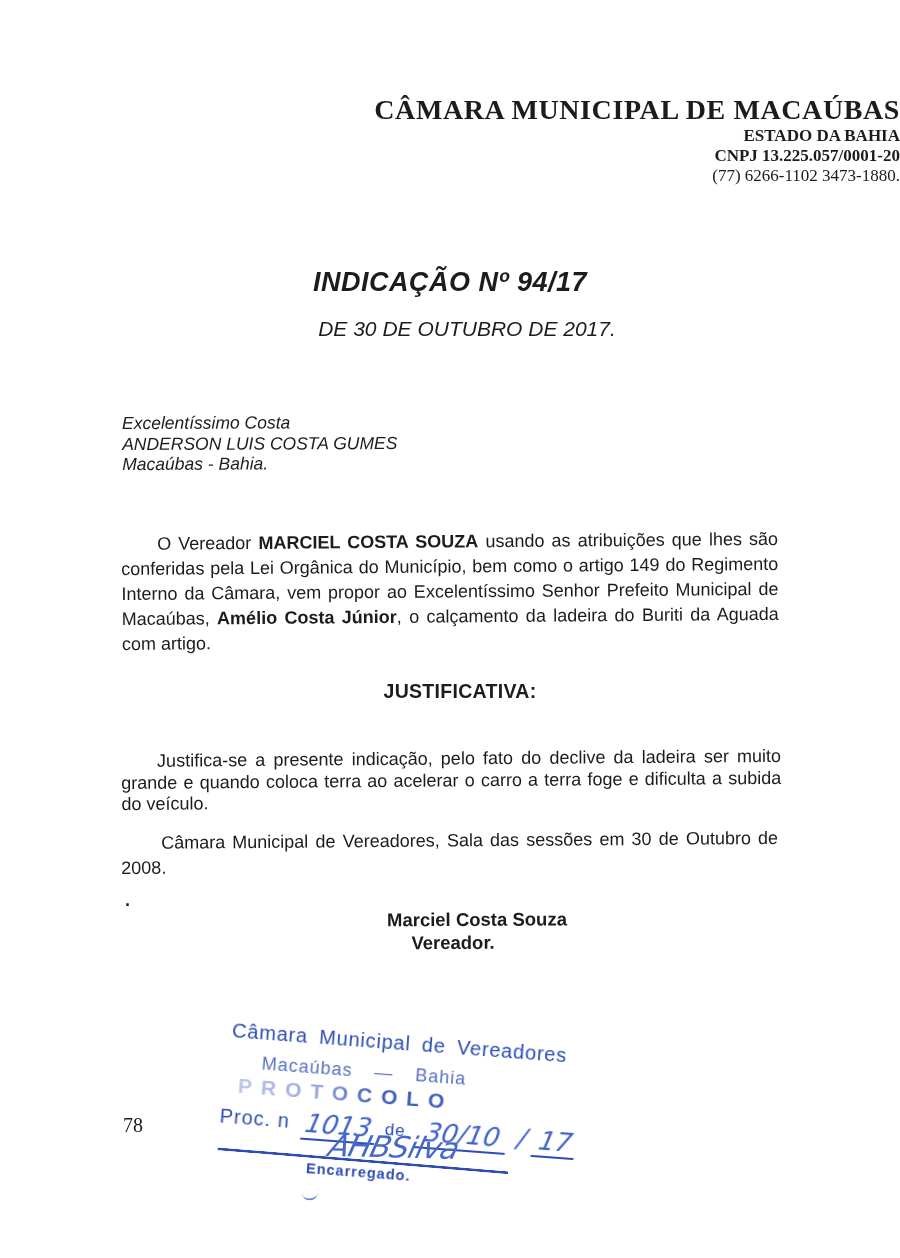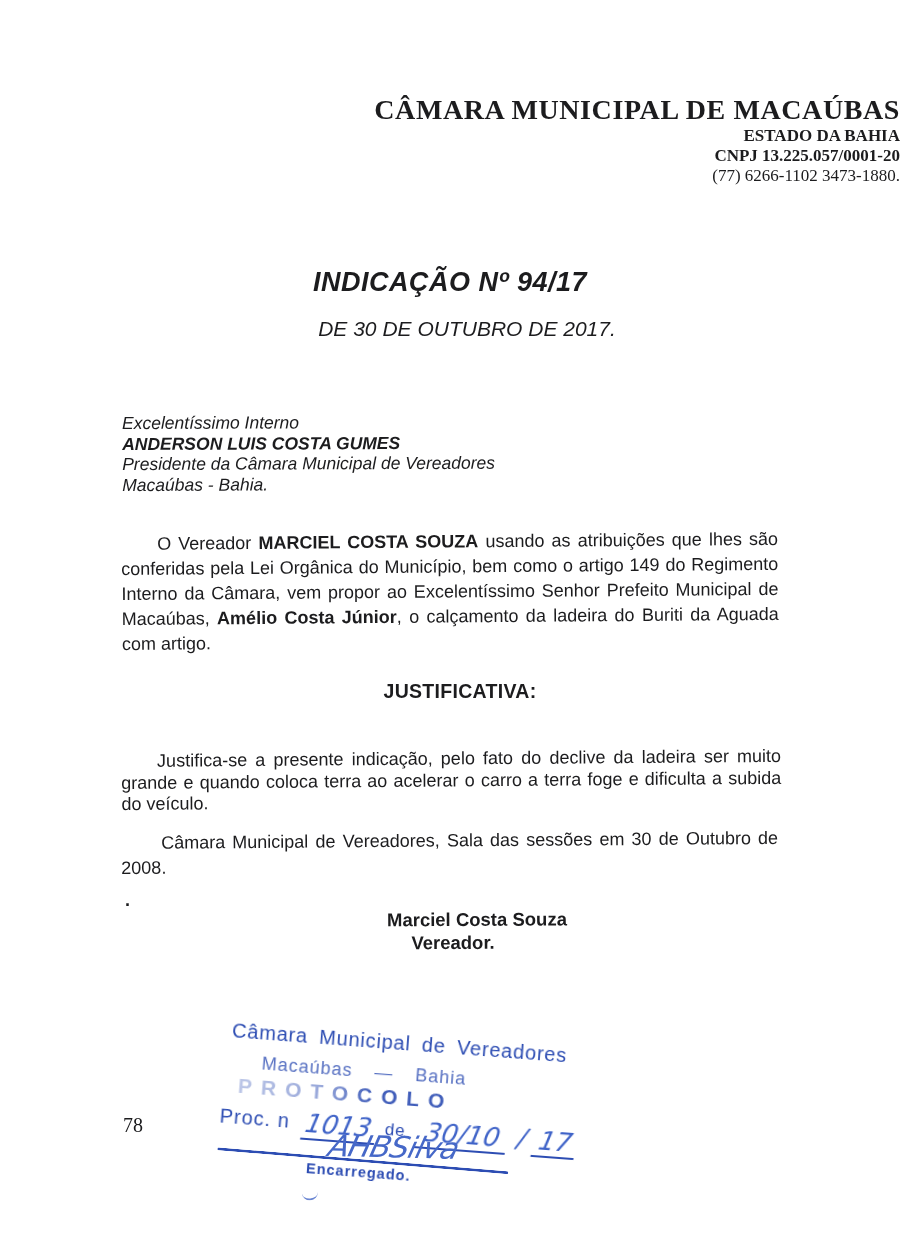--- a/index.html
+++ b/index.html
@@ -15,21 +15,21 @@
 
   
   .doc-title{position:absolute;top:255px;left:0;width:100%;text-align:center;
              font-style:italic;font-weight:700;font-size:27px;letter-spacing:.5px;margin-top:12px;}
   .doc-date{position:absolute;top:317px;left:17px;width:100%;text-align:center;
             font-style:italic;font-size:21px;}
 
   
   .addressee{position:absolute;top:413px;left:122px;font-style:italic;font-size:17.5px;
              line-height:20.5px;transform:rotate(-.2deg);transform-origin:0 0;}
-  .addressee .name{font-weight:700;}
+  .addressee .name{font-weight:400;}
 
   
   .para{position:absolute;left:121px;width:657px;font-size:18px;line-height:25px;
         transform:rotate(-.45deg);transform-origin:0 0;}
   .tline{text-align:justify;text-align-last:justify;}
   .tline.last{text-align-last:left;}
   .b{font-weight:700;}
   .p1{top:532px;}
   .p1 .tline:first-child{text-indent:36px;}
   .justif{position:absolute;top:680px;left:10px;width:100%;text-align:center;
@@ -89,23 +89,22 @@
     <div class="h-org serif">CÂMARA MUNICIPAL DE MACAÚBAS</div>
     <div class="h-sub serif bold">ESTADO DA BAHIA</div>
     <div class="h-sub serif bold">CNPJ 13.225.057/0001-20</div>
     <div class="h-sub serif">(77) 6266-1102 3473-1880.</div>
   </header>
 
   <div class="doc-title">INDICAÇÃO Nº 94/17</div>
   <div class="doc-date">DE 30 DE OUTUBRO DE 2017.</div>
 
   <div class="addressee">
-    <div>Excelentíssimo Interno</div>
+    <div>Excelentíssimo Costa</div>
     <div class="name">ANDERSON LUIS COSTA GUMES</div>
-    <div>Presidente da Câmara Municipal de Vereadores</div>
     <div>Macaúbas - Bahia.</div>
   </div>
 
   <div class="para p1">
       <div class="tline"><span>O Vereador </span><span class="b">MARCIEL COSTA SOUZA</span><span> usando as atribuições que lhes são</span></div>
       <div class="tline"><span>conferidas pela Lei Orgânica do Município, bem como o artigo 149 do Regimento</span></div>
       <div class="tline"><span>Interno da Câmara, vem propor ao Excelentíssimo Senhor Prefeito Municipal de</span></div>
       <div class="tline"><span>Macaúbas, </span><span class="b">Amélio Costa Júnior</span><span>, o calçamento da ladeira do Buriti da Aguada</span></div>
       <div class="tline last"><span>com artigo.</span></div>
     </div>

